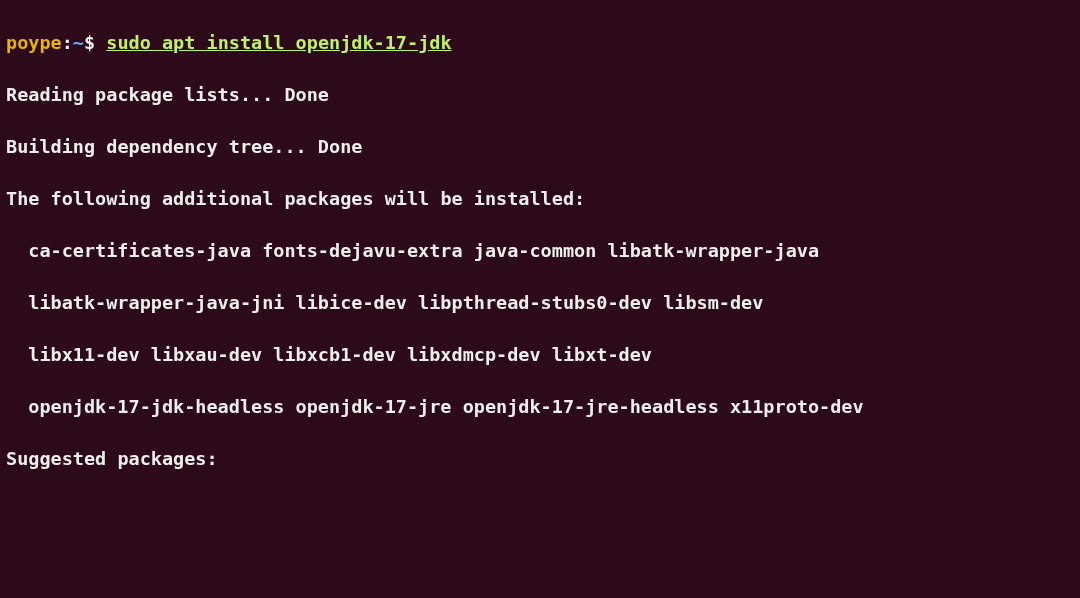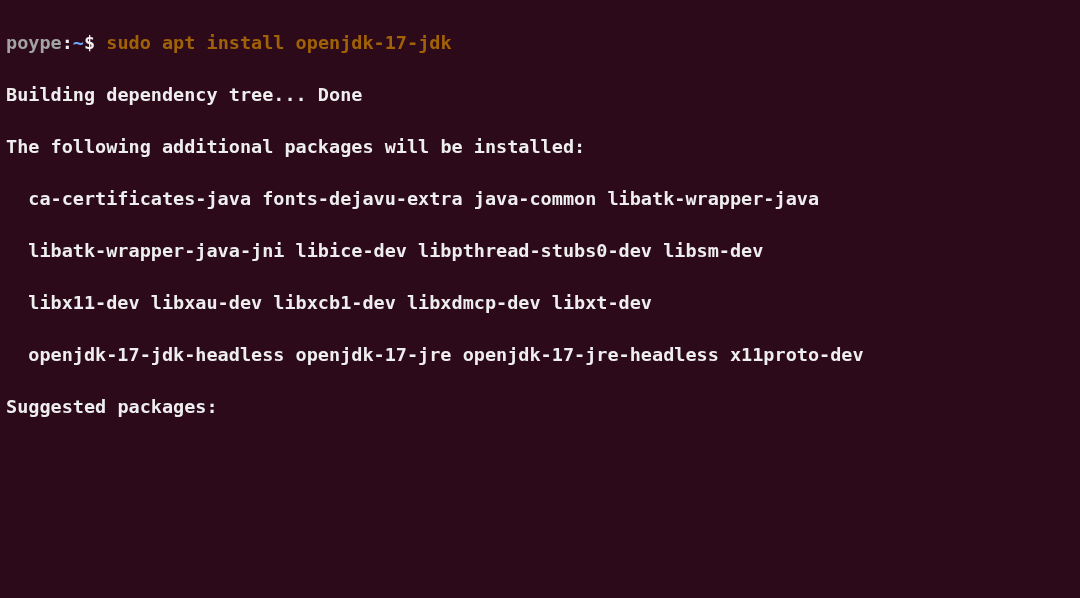--- a/index.html
+++ b/index.html
@@ -12,33 +12,34 @@
     font-size: 18.5px;
     line-height: 26px;
     color: #eeeeee;
     overflow: hidden;
     font-weight: 600;
   }
   .terminal {
     padding: 4px 6px;
     white-space: pre;
   }
-  .prompt-user { color: #a3a3a3; }
+  .prompt-user { color: #eab308; }
   .prompt-colon { color: #eeeeee; }
   .prompt-path  { color: #6fa8ff; }
   .prompt-dollar{ color: #eeeeee; }
-  .cmd          { color: #a16207; }
+  .cmd          { color: #bef264; text-decoration: underline; }
   .line         { display: block; position: relative; }
   .indent       { padding-left: 2ch; display: block; }
 </style>
 </head>
 <body>
 
 <div class="terminal">
 <span class="line"><span class="prompt-user">poype</span><span class="prompt-colon">:</span><span class="prompt-path">~</span><span class="prompt-dollar">$ </span><span class="cmd">sudo apt install openjdk-17-jdk</span></span>
+<span class="line">Reading package lists... Done</span>
 <span class="line">Building dependency tree... Done</span>
 <span class="line">The following additional packages will be installed:</span>
 <span class="line indent">ca-certificates-java fonts-dejavu-extra java-common libatk-wrapper-java</span>
 <span class="line indent">libatk-wrapper-java-jni libice-dev libpthread-stubs0-dev libsm-dev</span>
 <span class="line indent">libx11-dev libxau-dev libxcb1-dev libxdmcp-dev libxt-dev</span>
 <span class="line indent">openjdk-17-jdk-headless openjdk-17-jre openjdk-17-jre-headless x11proto-dev</span>
 <span class="line">Suggested packages:</span>
 
 
 

